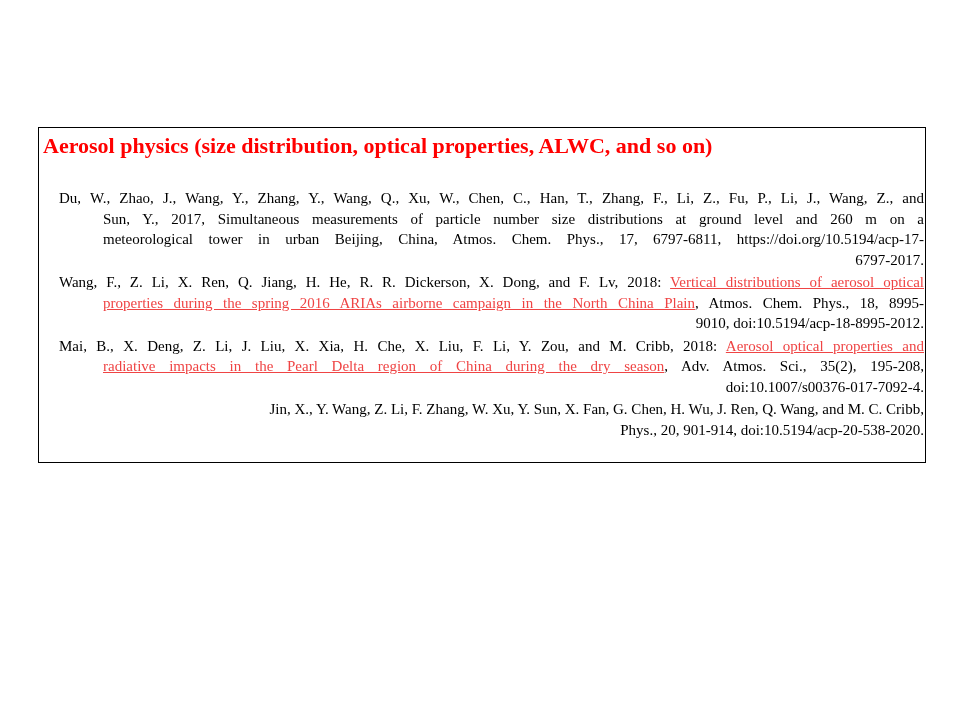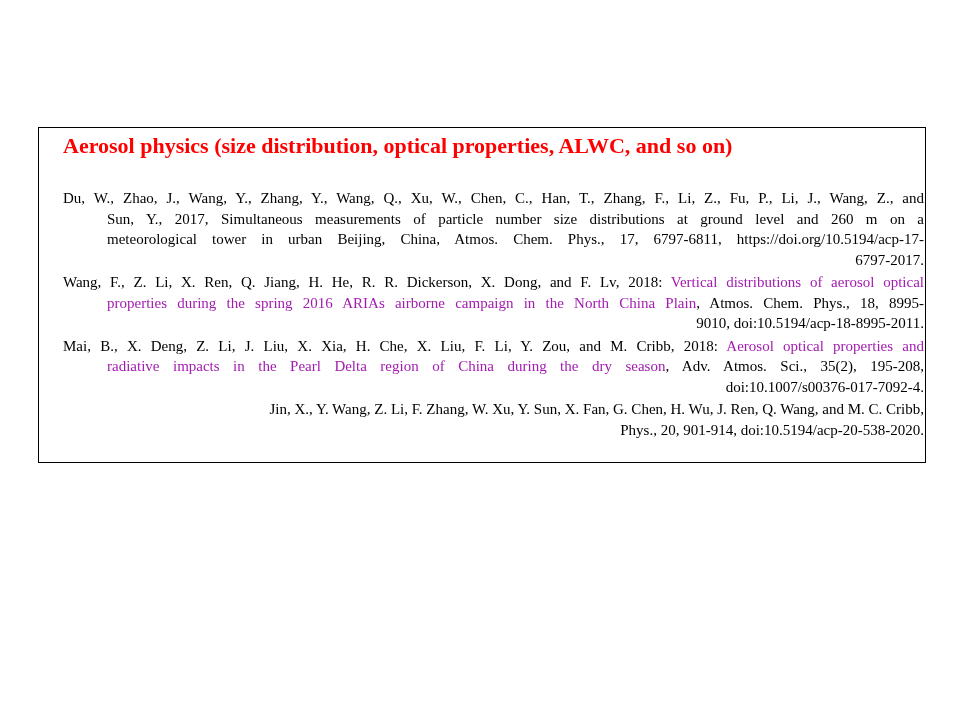--- a/index.html
+++ b/index.html
@@ -16,52 +16,54 @@
     overflow: hidden;
   }
   .ref-box {
     position: absolute;
     left: 38px;
     top: 127px;
     width: 888px;
     height: 336px;
     box-sizing: border-box;
     border: 1.5px solid #000000;
-    padding: 4px 1px 0 24px;
+    padding: 4px 1px 0 4px;
     background: #ffffff;
   }
   .heading {
     color: #FF0000;
     font-weight: bold;
     font-size: 22px;
     line-height: 28px;
     white-space: nowrap;
   }
   .references {
     margin-top: 28px;
     font-size: 15px;
     line-height: 20.5px;
     color: #000000;
   }
   .ref {
     margin-bottom: 2px;
+    margin-left: 16px;
   }
   .line {
     text-align: right;
   }
   .line.indent {
     margin-left: 44px;
   }
   .line.just {
     text-align: justify;
     text-align-last: justify;
     text-justify: inter-word;
   }
   .ref-link {
-    color: #a21caf;
+    color: #ef4444;
+    text-decoration: underline;
     cursor: pointer;
   }
   .journal {
   }
 </style>
 </head>
 <body>
 
 <div class="page">
   <div class="ref-box">
@@ -69,21 +71,21 @@
     <div class="references">
         <div class="ref">
           <div class="line just"><span>Du, W., Zhao, J., Wang, Y., Zhang, Y., Wang, Q., Xu, W., Chen, C., Han, T., Zhang, F., Li, Z., Fu, P., Li, J., Wang, Z., and</span></div>
           <div class="line indent just"><span>Sun, Y., 2017, Simultaneous measurements of particle number size distributions at ground level and 260 m on a</span></div>
           <div class="line indent just"><span>meteorological tower in urban Beijing, China, </span><span class="journal">Atmos. Chem. Phys.</span><span>, 17, 6797-6811, https://doi.org/10.5194/acp-17-</span></div>
           <div class="line indent"><span>6797-2017.</span></div>
         </div>
         <div class="ref">
           <div class="line just"><span>Wang, F., Z. Li, X. Ren, Q. Jiang, H. He, R. R. Dickerson, X. Dong, and F. Lv, 2018: </span><a class="ref-link">Vertical distributions of aerosol optical</a></div>
           <div class="line indent just"><a class="ref-link">properties during the spring 2016 ARIAs airborne campaign in the North China Plain</a><span>, </span><span class="journal">Atmos. Chem. Phys.</span><span>, 18, 8995-</span></div>
-          <div class="line indent"><span>9010, doi:10.5194/acp-18-8995-2011.</span></div>
+          <div class="line indent"><span>9010, doi:10.5194/acp-18-8995-2012.</span></div>
         </div>
         <div class="ref">
           <div class="line just"><span>Mai, B., X. Deng, Z. Li, J. Liu, X. Xia, H. Che, X. Liu, F. Li, Y. Zou, and M. Cribb, 2018: </span><a class="ref-link">Aerosol optical properties and</a></div>
           <div class="line indent just"><a class="ref-link">radiative impacts in the Pearl Delta region of China during the dry season</a><span>, </span><span class="journal">Adv. Atmos. Sci.,</span><span> 35(2), 195-208,</span></div>
           <div class="line indent"><span>doi:10.1007/s00376-017-7092-4.</span></div>
         </div>
         <div class="ref">
           <div class="line"><span>Jin, X., Y. Wang, Z. Li, F. Zhang, W. Xu, Y. Sun, X. Fan, G. Chen, H. Wu, J. Ren, Q. Wang, and M. C. Cribb,</span></div>
           <div class="line indent"><span class="journal">Phys.</span><span>, 20, 901-914, doi:10.5194/acp-20-538-2020.</span></div>
         </div>

